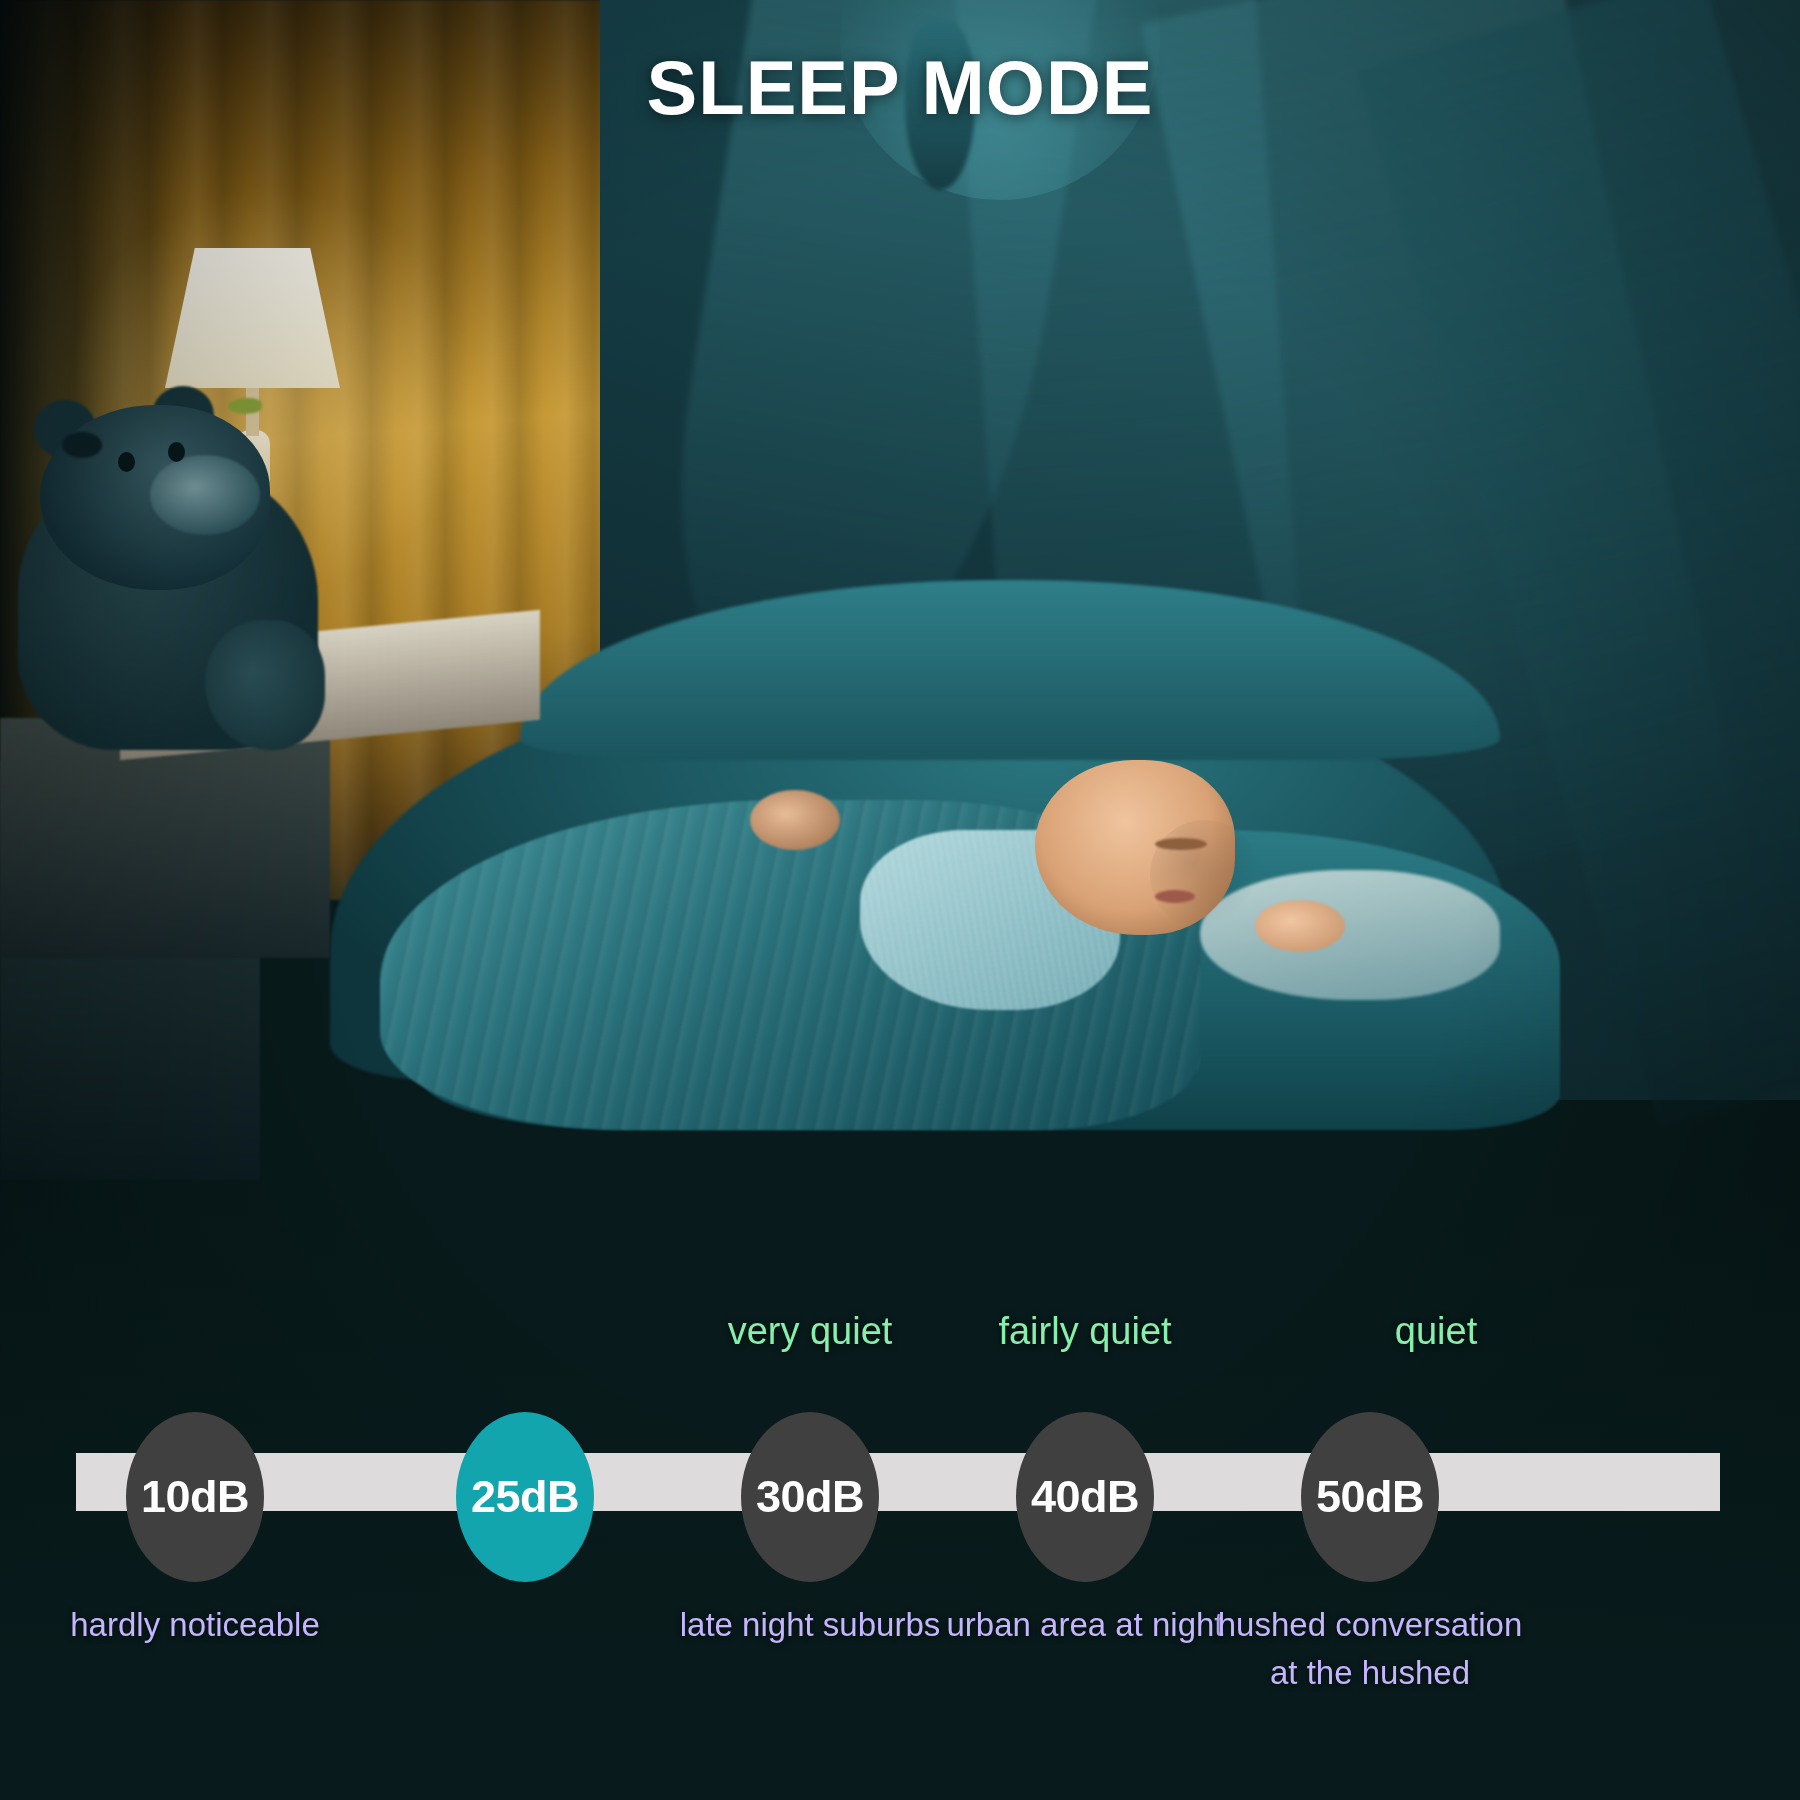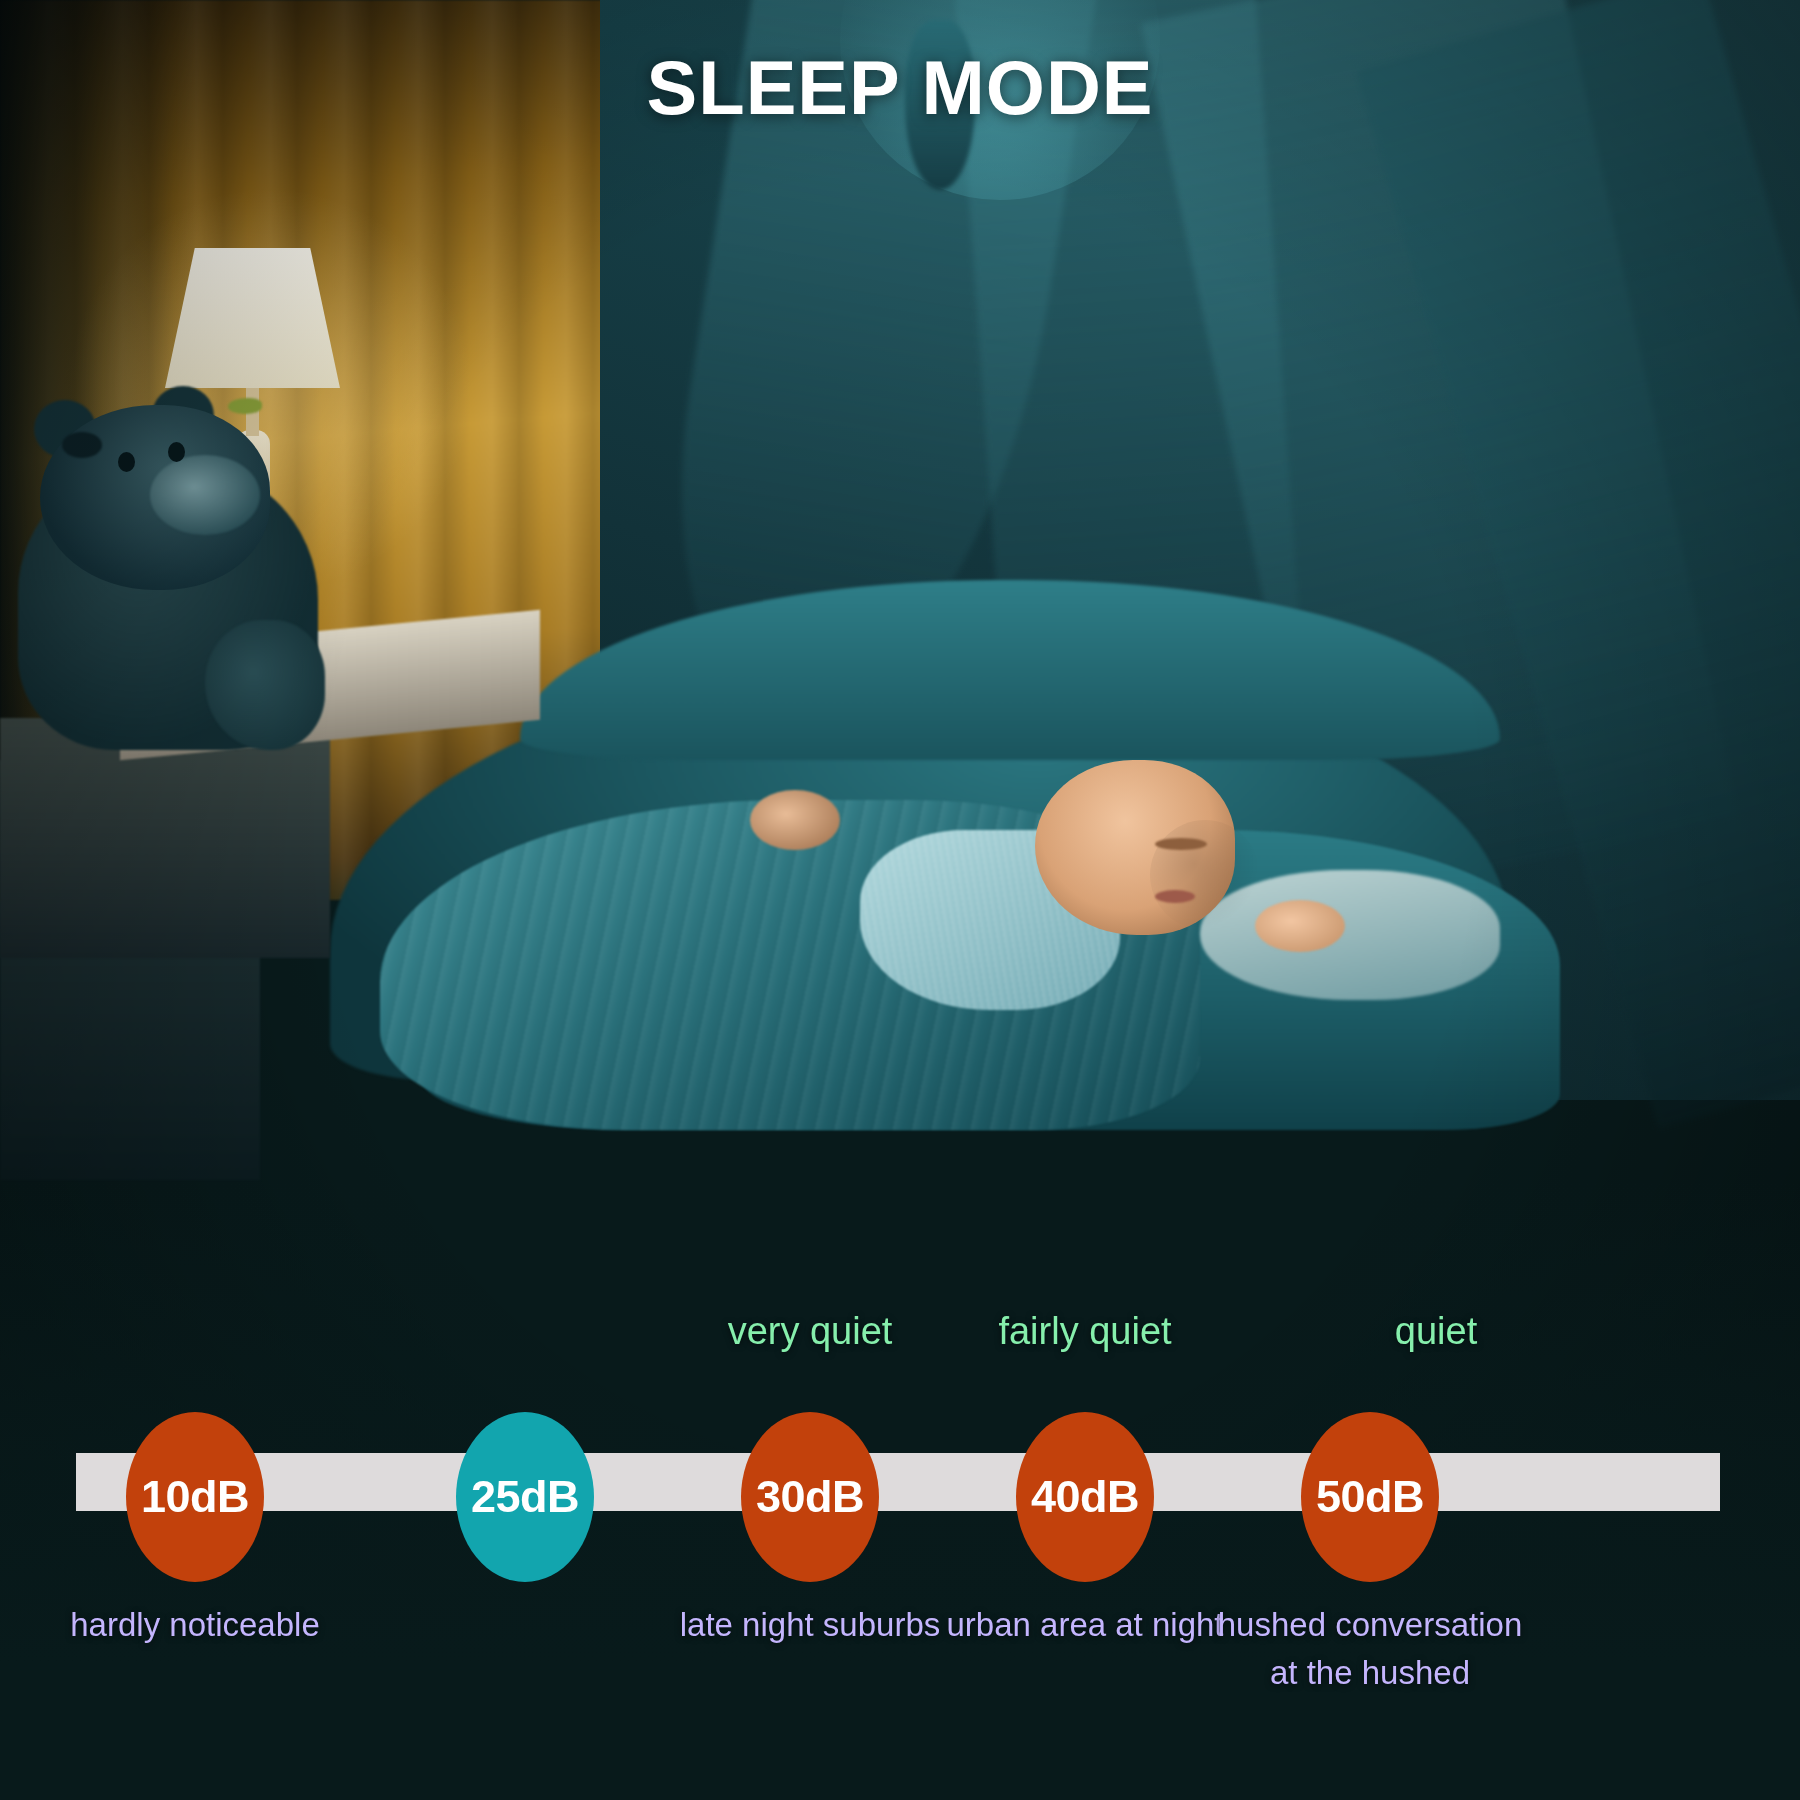--- a/index.html
+++ b/index.html
@@ -214,21 +214,21 @@
     background:#dedbdc;
   }
   .bubble {
     position:absolute; top:1412px; width:138px; height:170px;
     transform:translateX(-50%);
     border-radius:50%;
     display:flex; align-items:center; justify-content:center;
     color:#ffffff; font-size:45px; font-weight:bold;
     letter-spacing:-.5px;
   }
-  .bubble.grey { background:#c2410c; }
+  .bubble.grey { background:#404040; }
   .bubble.teal { background:#12a5ae; }
   .top-label {
     position:absolute; top:1310px; transform:translateX(-50%);
     color:#86efac; font-size:38px; white-space:nowrap;
     text-shadow:0 1px 6px rgba(0,0,0,.6);
   }
   .bottom-label {
     position:absolute; top:1601px; transform:translateX(-50%);
     color:#c4b5fd; font-size:33px; white-space:nowrap; text-align:center;
     line-height:1.45; text-shadow:0 1px 6px rgba(0,0,0,.6);

